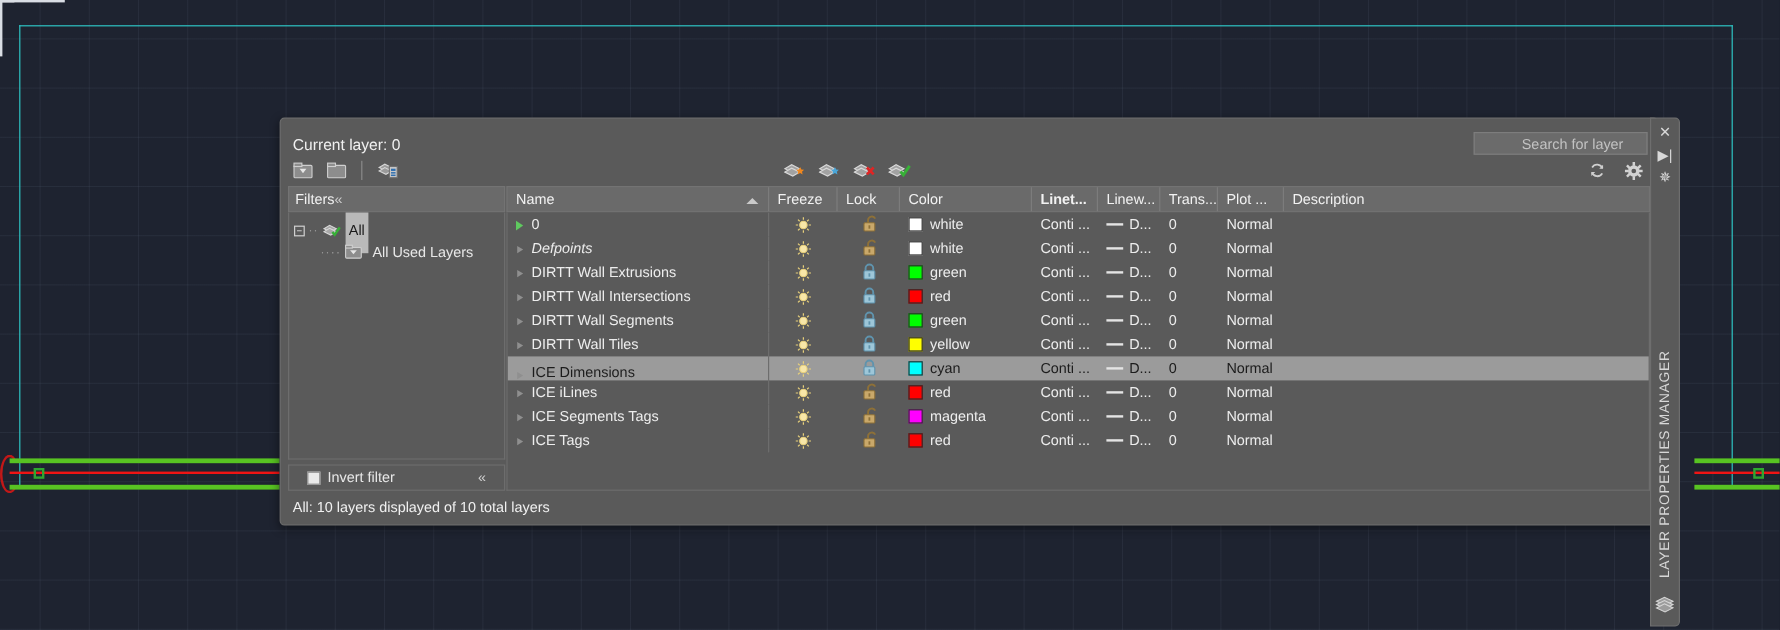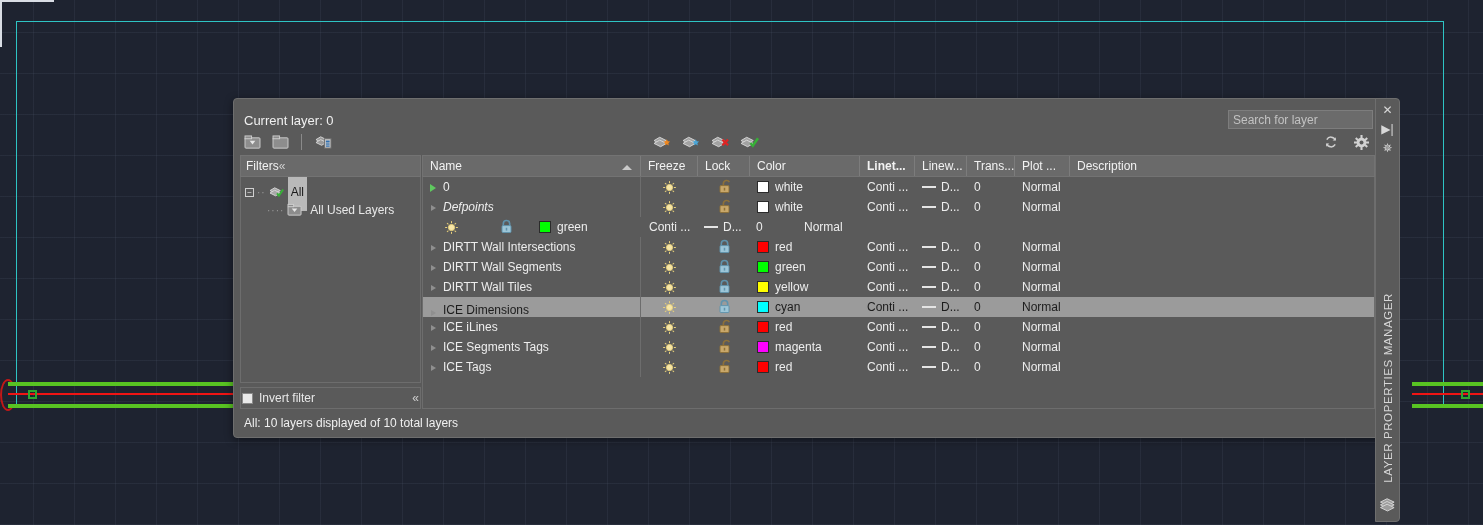--- a/index.html
+++ b/index.html
@@ -80,21 +80,21 @@
     font-size: 13px; color: #f0f0f0;
   }
   .search-wrap {
     position: absolute; right: 8px; top: 11px;
     width: 145px; height: 19px;
     background: #6b6b6b; border: 1px solid #7d7d7d;
     display: flex; align-items: center; padding: 0 4px;
   }
   .search-wrap input {
     flex: 1; background: transparent; border: none; outline: none;
-    color: #c8c8c8; font-size: 12px; font-family: "Liberation Sans", sans-serif;
+    color: #c8c8c8; font-size: 12px; font-family: "Liberation Sans", sans-serif; text-align: center;
   }
   .search-wrap input::placeholder { color: #c2c2c2; opacity: 1; }
 
   .toolbar-row { position: absolute; left: 8px; top: 34px; display: flex; align-items: center; gap: 8px; }
   .tb-icon { width: 20px; height: 18px; display: inline-flex; align-items: center; justify-content: center; cursor: pointer; }
   .tb-sep { width: 1px; height: 16px; background: #8a8a8a; margin: 0 3px; }
   .toolbar-right { position: absolute; left: 419px; top: 34px; display: flex; gap: 9px; }
   .corner-tools { position: absolute; right: 10px; top: 34px; display: flex; gap: 10px; }
 
   
@@ -120,21 +120,21 @@
   .tree-row.child { padding-left: 22px; }
   .expander {
     width: 9px; height: 9px; border: 1px solid #d0d0d0; background: #5a5a5a;
     color: #e8e8e8; font-size: 8px; line-height: 7px; text-align: center; cursor: pointer;
   }
   .dots { color: #9a9a9a; font-size: 10px; letter-spacing: 1px; }
   .sel-box { background: #b9b9b9; color: #1a1a1a; padding: 12px 3px; }
   .invert-row {
     height: 22px; border: 1px solid #6d6d6d;
     display: flex; align-items: center; justify-content: space-between;
-    padding: 0 1px; font-size: 12px; margin-top: 4px;
+    padding: 0 15px; font-size: 12px; margin-top: 4px;
   }
   .cbx { width: 11px; height: 11px; background: #e9e9e9; border: 1px solid #8a8a8a; display: inline-block; }
 
   .list-pane { flex: 1; display: flex; flex-direction: column; min-width: 0; margin-left: 1px; }
   .hdr-row {
     height: 22px; display: flex; background: #6a6a6a;
     border: 1px solid #737373; font-size: 12px; color: #f2f2f2;
   }
   .hdr-cell {
     display: flex; align-items: center; padding-left: 7px;
@@ -466,20 +466,24 @@
             <div class="cell" style="width: 55px;">Conti ...</div>
             <div class="cell" style="width: 52px;">
               <span class="lw-dash"></span>
               <span>D...</span>
             </div>
             <div class="cell" style="width: 48px;">0</div>
             <div class="cell" style="width: 55px; min-width: 55px;">Normal</div>
             <div class="cell" style="flex: 1 1 0%;"></div>
           </div>
           <div class="row">
+            <div class="cell name-cell" style="width: 218px;">
+              <span class="status-dot off"></span>
+              <span>DIRTT Wall Extrusions</span>
+            </div>
             <div class="cell ctr" style="width: 57px;">
               <svg width="15" height="15" viewBox="0 0 16 16">
                 <circle cx="8" cy="8" r="3.3" fill="#f7e6a8" stroke="#e8d07a"></circle>
                 <g stroke="#e8d07a" stroke-width="1.1">
                   <line x1="8" y1="1.2" x2="8" y2="3.3"></line>
                   <line x1="8" y1="12.7" x2="8" y2="14.8"></line>
                   <line x1="1.2" y1="8" x2="3.3" y2="8"></line>
                   <line x1="12.7" y1="8" x2="14.8" y2="8"></line>
                   <line x1="3.2" y1="3.2" x2="4.7" y2="4.7"></line>
                   <line x1="11.3" y1="11.3" x2="12.8" y2="12.8"></line>

